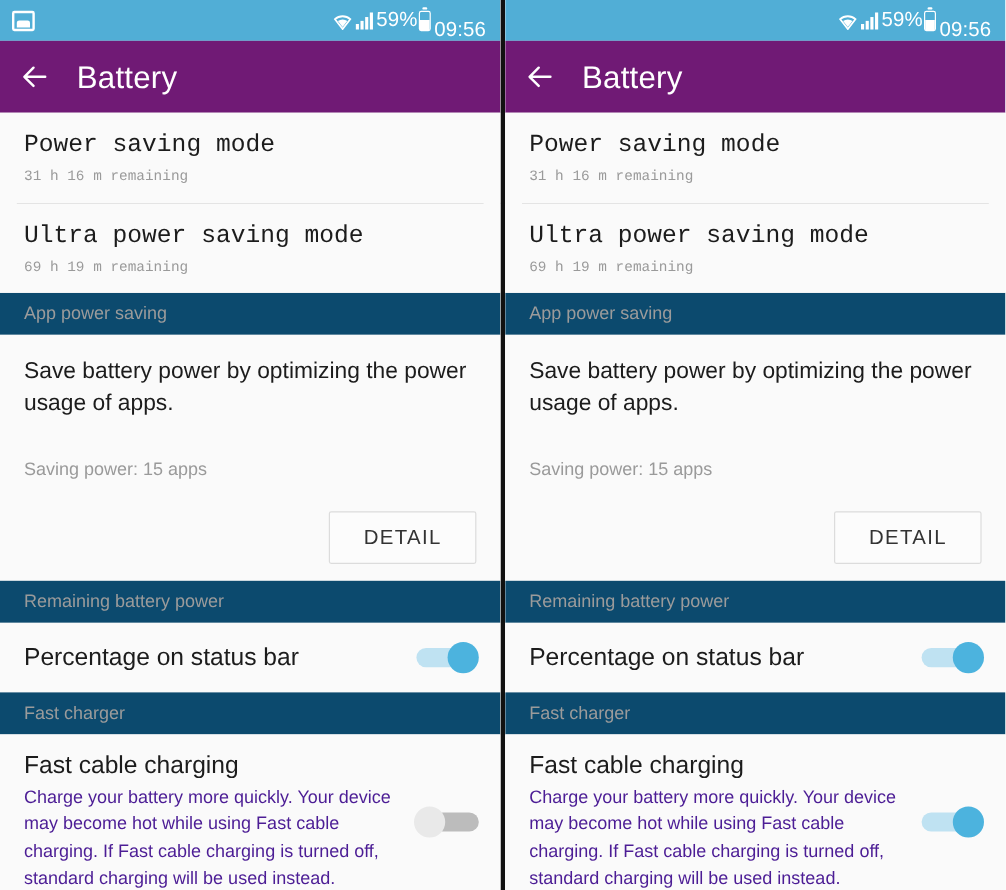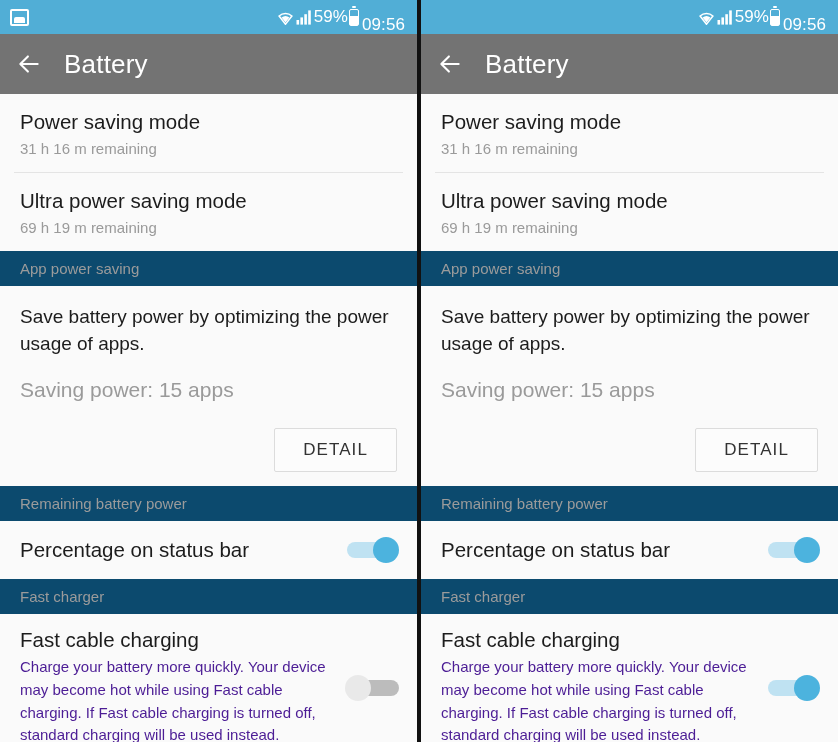--- a/index.html
+++ b/index.html
@@ -84,21 +84,21 @@
     top: -3.4px; left: 2.2px;
     width: 3.6px; height: 2px;
     background: #ffffff;
     border-radius: 1px;
   }
   .sb-time { font-size: 17px; margin-left: 2px; margin-top: 16px; }
 
   
   .appbar {
     height: 60px;
-    background: #737373;
+    background: #701a75;
     display: flex;
     align-items: center;
     padding-left: 16px;
     box-sizing: border-box;
   }
   .back-arrow { width: 26px; height: 26px; flex: 0 0 26px; }
   .appbar-title {
     color: #ffffff;
     font-size: 26px;
     margin-left: 22px;
@@ -106,29 +106,30 @@
     letter-spacing: 0.2px;
   }
 
   
   .content { background: #fafafa; }
 
   .row {
     padding: 16px 20px 14px 20px;
     background: #fafafa;
     position: relative;
+    font-family: Liberation Mono, monospace;
   }
   .row-title {
     font-size: 20.5px;
     color: #1c1c1c;
     line-height: 1.18;
     font-weight: 400;
   }
   .row-sub {
-    font-size: 15px;
+    font-size: 12px;
     color: #9a9a9a;
     margin-top: 6px;
     line-height: 1.2;
   }
   .inset-divider {
     height: 1px;
     background: #e4e4e4;
     margin: 0 14px;
   }
 
@@ -143,23 +144,23 @@
     background: #fafafa;
     padding: 18px 20px 12px 20px;
   }
   .block-desc {
     font-size: 19px;
     color: #1c1c1c;
     line-height: 1.42;
     max-width: 372px;
   }
   .block-note {
-    font-size: 21px;
+    font-size: 15px;
     color: #9a9a9a;
-    margin-top: 20px;
+    margin-top: 32px;
   }
   .btn-wrap {
     display: flex;
     justify-content: flex-end;
     padding: 14px 20px 14px 0;
     background: #fafafa;
   }
   .detail-btn {
     border: 1px solid #dcdcdc;
     background: #fcfcfc;

